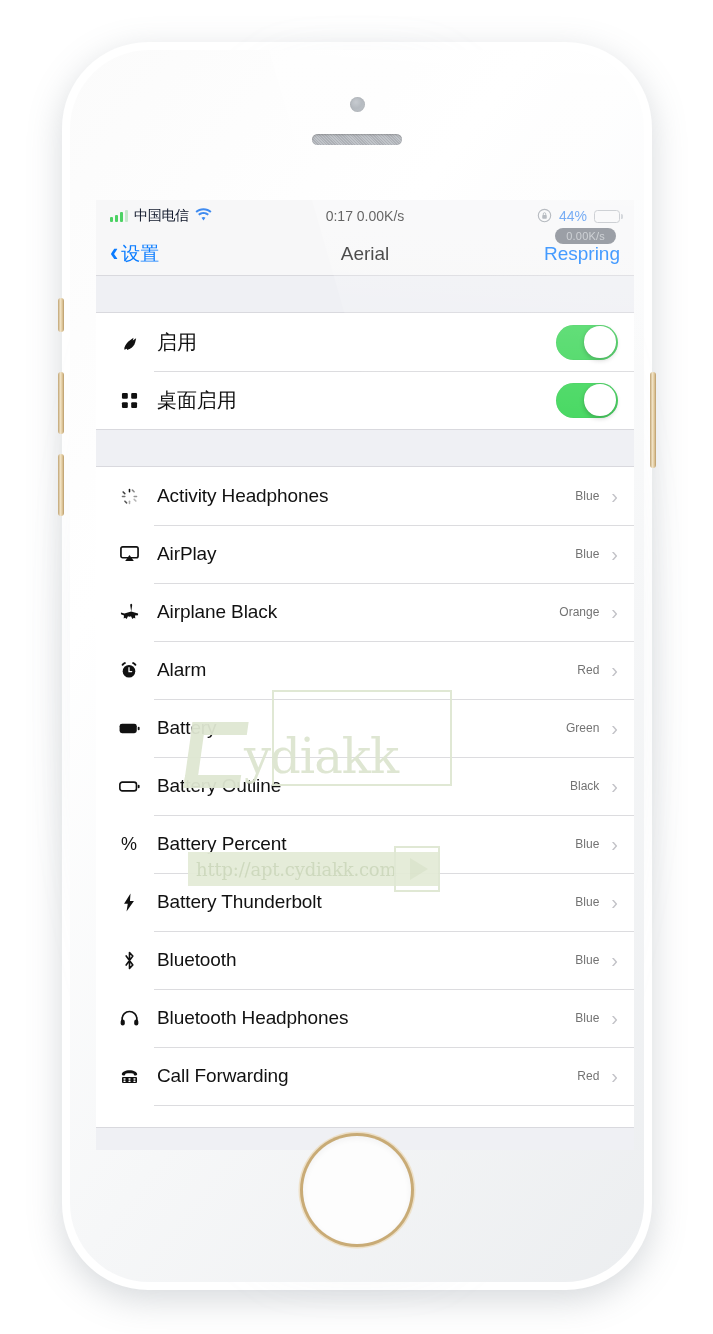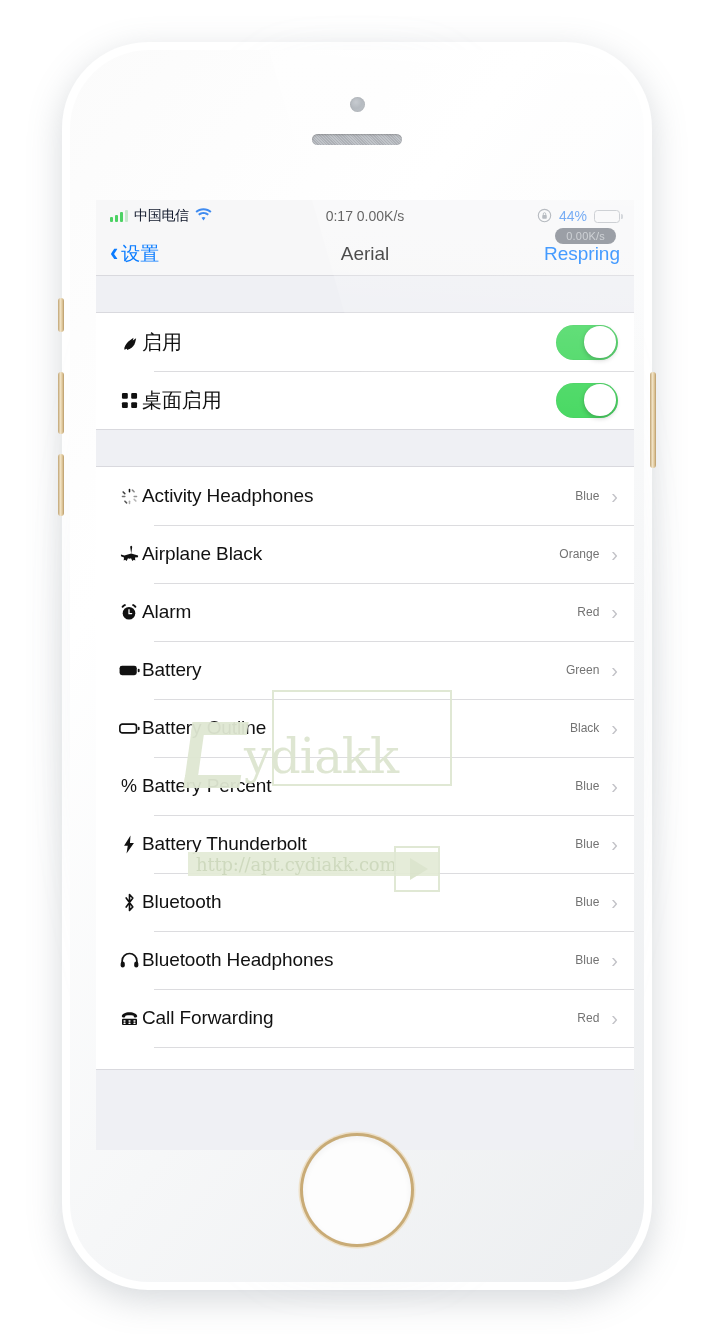--- a/index.html
+++ b/index.html
@@ -258,20 +258,21 @@
   }
   .row-icon {
     width: 26px;
     flex: 0 0 26px;
     color: #121212;
     font-size: 16px;
     display: flex; align-items: center; justify-content: center;
   }
   .row-icon svg { display: block; }
   .row-label {
+    margin-left: 15px;
     font-size: 19px;
     color: #111111;
     letter-spacing: -0.1px;
   }
   .row-label.cn { font-size: 20px; }
   .row-value {
     margin-left: auto;
     font-size: 12px;
     color: #737373;
   }
@@ -339,21 +340,21 @@
     left: 62px; top: 118px;
     font-size: 31px;
     color: #e2e8d9;
     font-family: "DejaVu Serif", serif;
     font-style: italic;
     letter-spacing: 5px;
   }
   .wm-url-bar {
     position: absolute;
     left: 0; top: 166px;
-    width: 250px; height: 24px;
+    width: 250px; height: 34px;
     background: #e4ebd7;
     display: flex; align-items: center;
   }
   .wm-url {
     font-size: 18px;
     color: #ccd8bb;
     padding-left: 8px;
     letter-spacing: -0.2px;
     font-family: "DejaVu Serif", serif;
   }
@@ -493,20 +494,31 @@
                     <rect x="12.1" y="2.6" width="4.6" height="1.8" rx="0.9" transform="rotate(45 14.4 3.5)" opacity="0.5"></rect>
                     <rect x="3.3" y="15.6" width="4.6" height="1.8" rx="0.9" transform="rotate(45 5.6 16.5)" opacity="0.7"></rect>
                   </g>
                 </svg>
               </span>
               <span class="row-label">Activity Headphones</span>
               <span class="row-value">Blue</span>
               <span class="row-chev">›</span>
             </div>
 
+            <div class="row">
+              <span class="row-icon">
+                <svg width="19" height="16" viewBox="0 0 20 17">
+                  <rect x="0.9" y="0.9" width="18.2" height="11.6" rx="1.8" fill="none" stroke="#111" stroke-width="1.8"></rect>
+                  <path d="M10 9.6l4.6 6.4H5.4z" fill="#111"></path>
+                </svg>
+              </span>
+              <span class="row-label">AirPlay</span>
+              <span class="row-value">Blue</span>
+              <span class="row-chev">›</span>
+            </div>
 
             <div class="row">
               <span class="row-icon">
                 <svg width="19" height="19" viewBox="0 0 20 20">
                   <path d="M19 11.1l-7.2-2.2 1-6.3c.1-.9-.3-1.7-1-1.7s-1.1.8-1 1.7l1 6.3L4.6 11.1 1 10v1.9l3.2 1.3-.3 3 1.5-.7 1.6 1.3 1.4-2.9 1.6.5 1.6-.5 1.4 2.9 1.6-1.3 1.5.7-.3-3L19 13z" fill="#111"></path>
                 </svg>
               </span>
               <span class="row-label">Airplane Black</span>
               <span class="row-value">Orange</span>
               <span class="row-chev">›</span>

